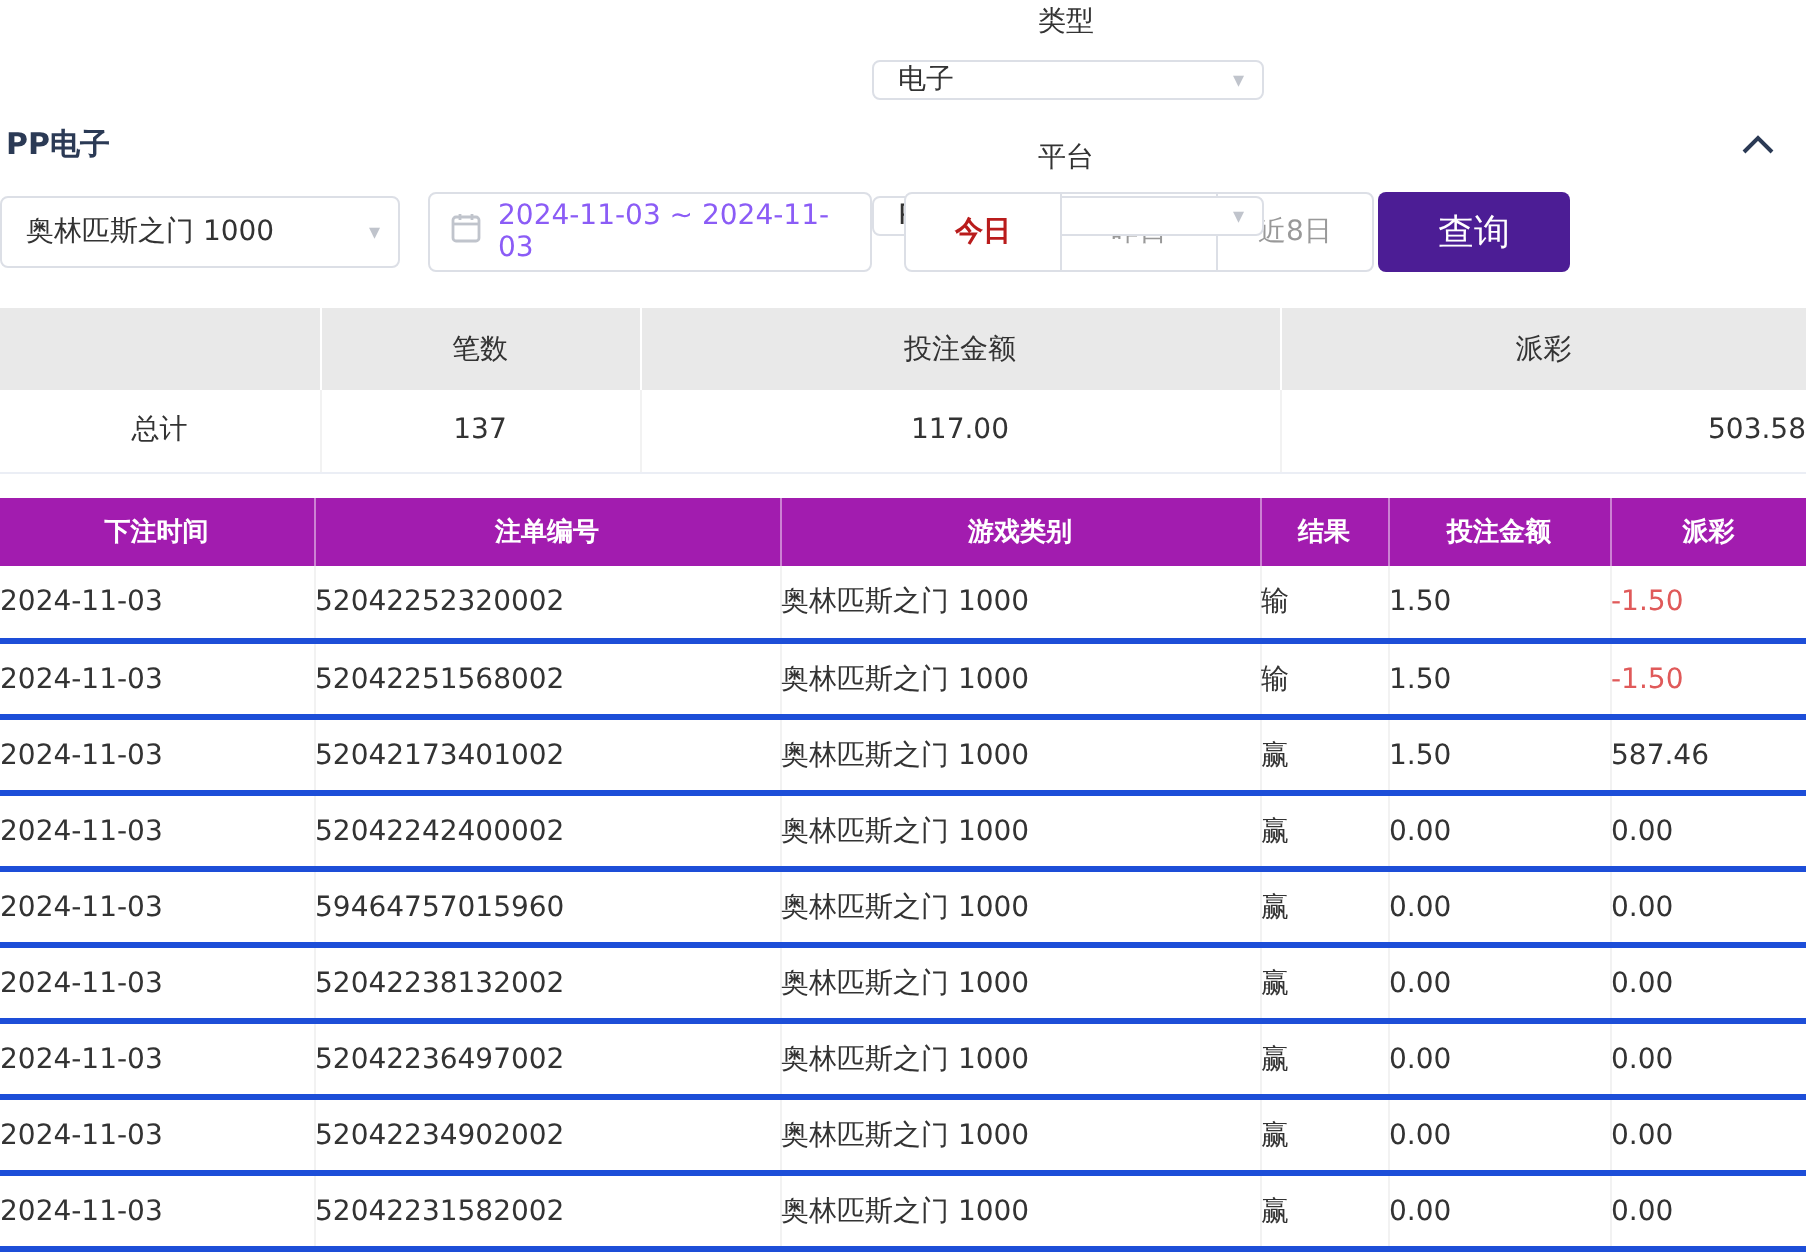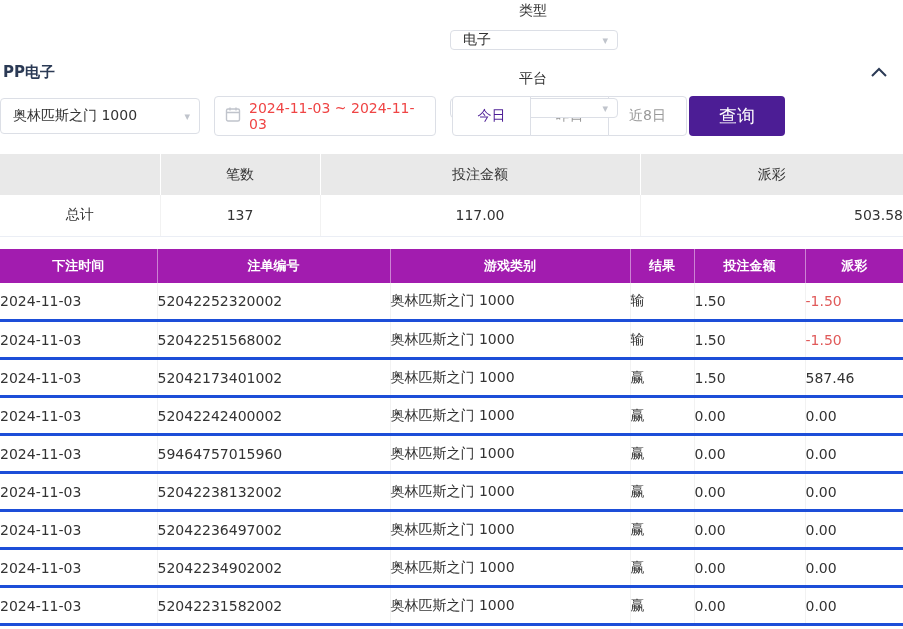--- a/index.html
+++ b/index.html
@@ -6,52 +6,52 @@
   html,body { width:903px; height:629px; overflow:hidden; }
   body {
     font-family:"DejaVu Sans","Liberation Sans",sans-serif;
     background:#fff; color:#333; font-size:14px;
   }
 
   
   .top-filters { display:flex; align-items:center; padding:2px 0 2px 165px; gap:10px; height:42px;flex-direction:column; }
   .filter-label { color:#333; font-size:14px; margin-right:2px; }
   .select-box {
-    position:relative; width:168px; height:36px;
+    position:relative; width:196px; height:36px;
     border:1px solid #dcdfe6; border-radius:4px; background:#fff;
     display:flex; align-items:center; padding:0 26px 0 12px;
     color:#333; cursor:pointer;
   }
   .select-box .caret { position:absolute; right:9px; top:50%; transform:translateY(-50%); color:#c0c4cc; font-size:11px; }
   .gap-24 { width:30px; }
 
   
   .section-header { display:flex; justify-content:space-between; align-items:center; margin-top:12px; height:36px; padding:0 16px 0 3px; }
   .section-title { font-weight:bold; font-size:15px; color:#2b3a55; }
   .collapse-icon { cursor:pointer; display:flex; align-items:center; }
 
   
   .filter-row { display:flex; align-items:center; margin:6px 0 18px 0; height:40px; }
   .game-select { width:200px; }
   .date-input {
     position:relative; width:222px; height:40px; margin-left:14px;
     border:1px solid #dcdfe6; border-radius:4px; background:#fff;
-    display:flex; align-items:center; padding:0 10px 0 34px; color:#ef4444;
+    display:flex; align-items:center; padding:0 10px 0 34px; color:#8b5cf6;
     cursor:text; font-size:14px;
   }
   .date-input .cal-icon { position:absolute; left:10px; top:50%; transform:translateY(-50%); }
   .btn-group { display:flex; margin-left:16px; }
   .btn-group button {
     height:40px; width:79px; background:#fff; border:1px solid #dcdfe6;
     color:#999; font-size:14px; cursor:pointer; margin-left:-1px;
     font-family:inherit;
   }
   .btn-group button:first-child { margin-left:0; border-radius:4px 0 0 4px; }
   .btn-group button:last-child { border-radius:0 4px 4px 0; }
-  .btn-group button.active { color:#4c1d95; position:relative; z-index:1; }
+  .btn-group button.active { color:#b91c1c; position:relative; z-index:1;font-weight:bold; }
   .search-btn {
     height:40px; width:96px; margin-left:2px;
     background:#4c1d95; color:#fff; border:none; border-radius:4px;
     font-size:18px; cursor:pointer; font-family:inherit;
   }
 
   
   table { border-collapse:collapse; width:903px; table-layout:fixed; }
   .summary th {
     background:#e9e9e9; font-weight:normal; height:41px; text-align:center;

